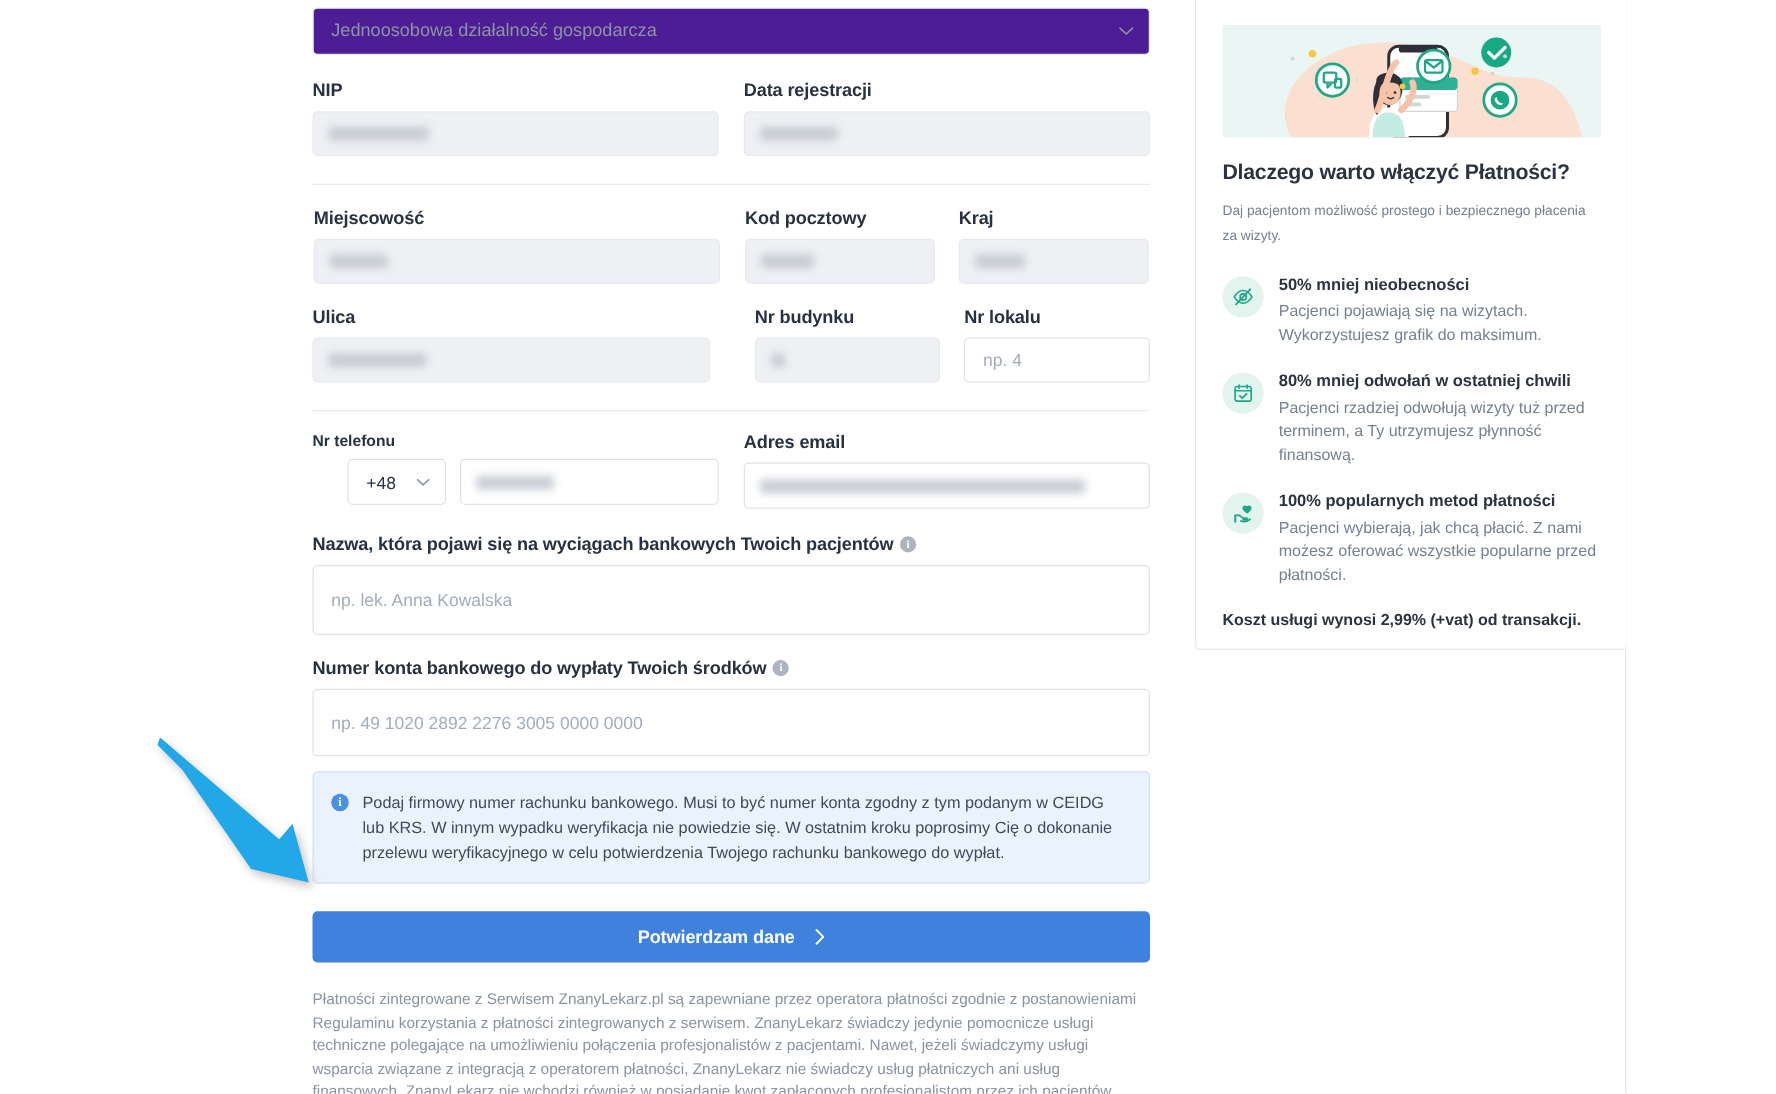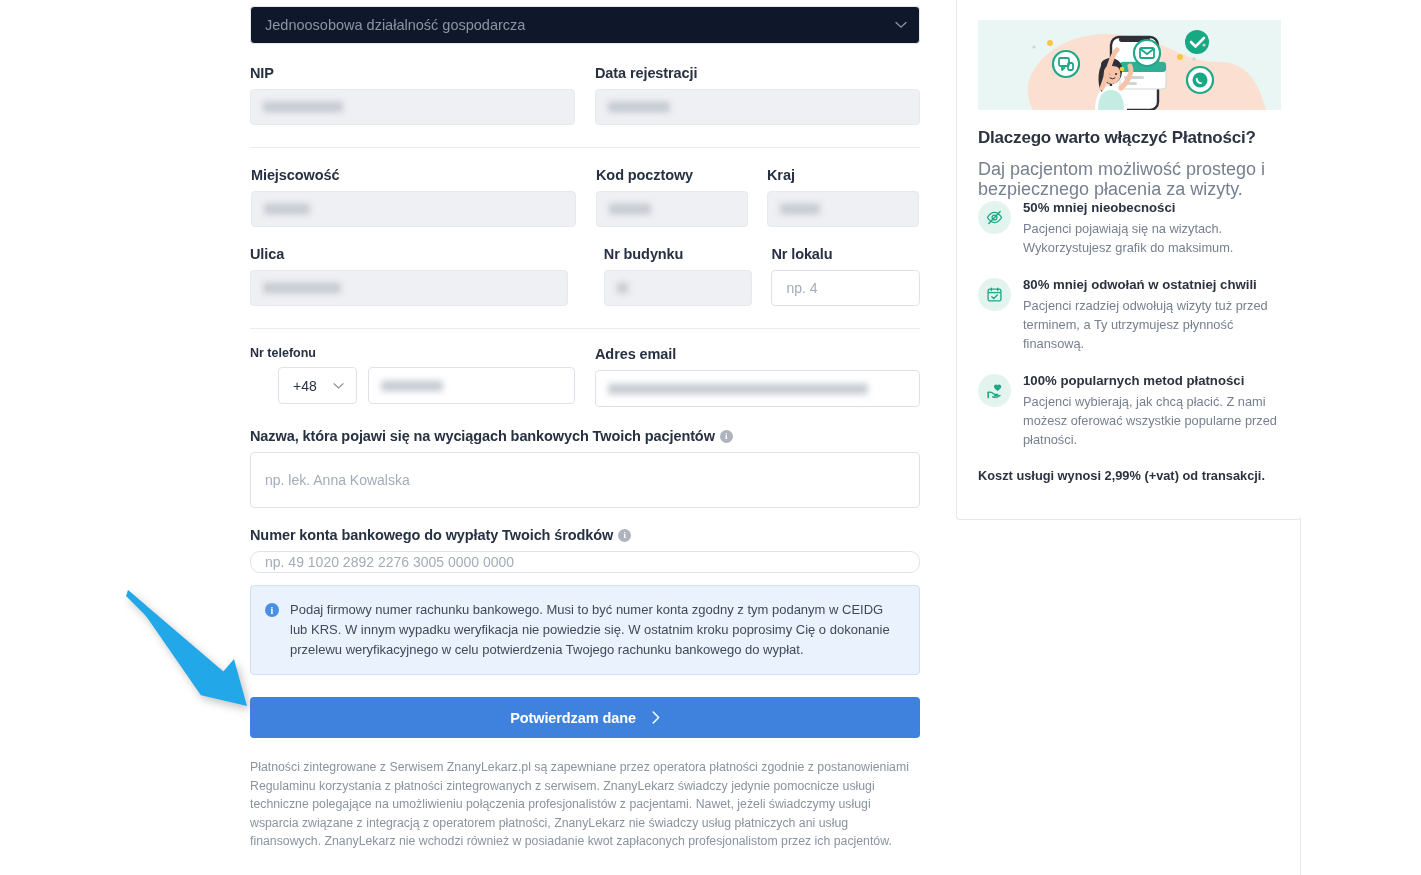--- a/index.html
+++ b/index.html
@@ -97,21 +97,21 @@
     right: 13px;
     top: 50%;
     transform: translateY(-50%);
     pointer-events: none;
     line-height: 0;
   }
 
   .top-select {
     width: 670px;
     height: 38px;
-    background: #0f172a;
+    background: #4c1d95;
     border: 1px solid #e6e9ee;
     border-radius: 4px;
     display: flex;
     align-items: center;
     padding: 0 14px;
     font-size: 14.5px;
     color: #8c95a3;
   }
 
   .row { display: flex; justify-content: center; }
@@ -219,23 +219,24 @@
 
   .card-title {
     font-size: 17px;
     font-weight: bold;
     line-height: 23px;
     color: #2b3340;
     margin-bottom: 10px;
     letter-spacing: -.2px;
   }
   .card-sub {
-    font-size: 18px;
+    font-size: 11px;
     line-height: 20px;
     color: #76808f;
+    margin-bottom: 20px;
   }
 
   .benefit {
     display: flex;
     gap: 12px;
     margin-bottom: 19px;
   }
   .benefit-ico {
     flex: none;
     width: 33px; height: 33px;
@@ -385,21 +386,21 @@
       <span class="label">
         <span>Nazwa, która pojawi się na wyciągach bankowych Twoich pacjentów</span><span class="info-circle-grey">i</span>
       </span>
       <input class="field" type="text" style="height: 56px;" placeholder="np. lek. Anna Kowalska">
     </div>
 
     <div style="margin-top:18px;">
       <span class="label">
         <span>Numer konta bankowego do wypłaty Twoich środków</span><span class="info-circle-grey">i</span>
       </span>
-      <input class="field" type="text" style="height: 22px; border-radius: 10px;" placeholder="np. 49 1020 2892 2276 3005 0000 0000">
+      <input class="field" type="text" style="height: 54px;" placeholder="np. 49 1020 2892 2276 3005 0000 0000">
     </div>
 
     <div class="callout">
       <span class="info-circle-blue">i</span>
       <div class="callout-text">Podaj firmowy numer rachunku bankowego. Musi to być numer konta zgodny z tym podanym w CEIDG lub KRS. W innym wypadku weryfikacja nie powiedzie się. W ostatnim kroku poprosimy Cię o dokonanie przelewu weryfikacyjnego w celu potwierdzenia Twojego rachunku bankowego do wypłat.</div>
     </div>
 
     <button class="submit-btn">
       <span>Potwierdzam dane</span>
       <span style="line-height:0;">

